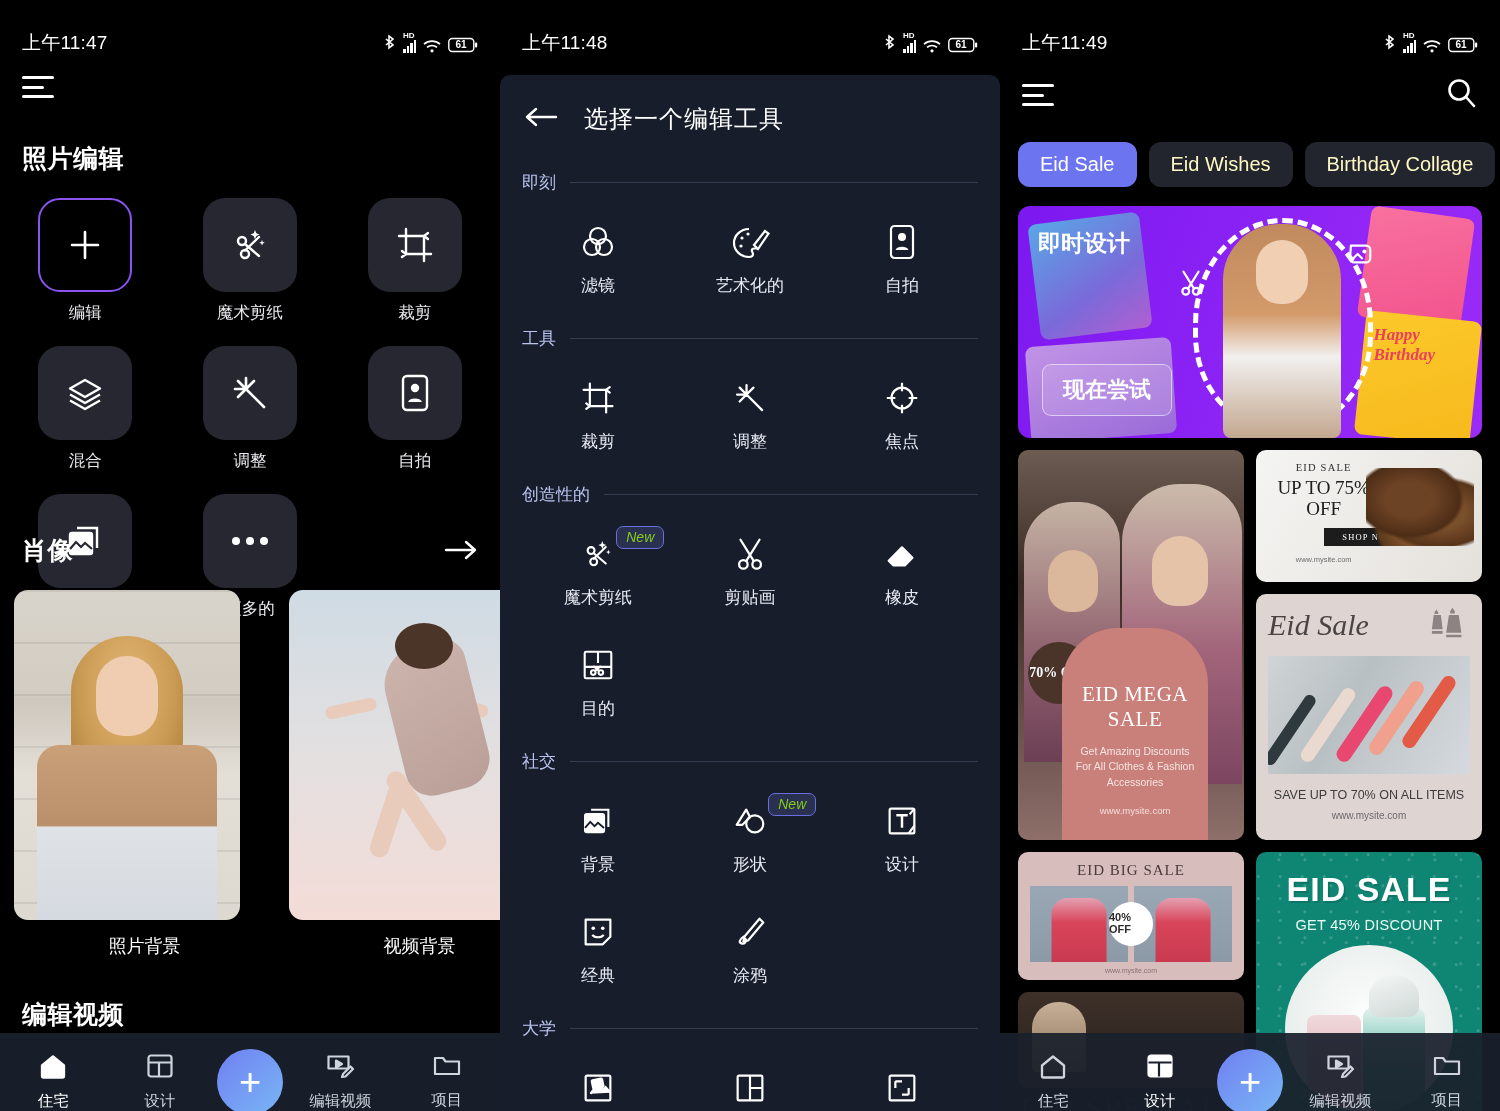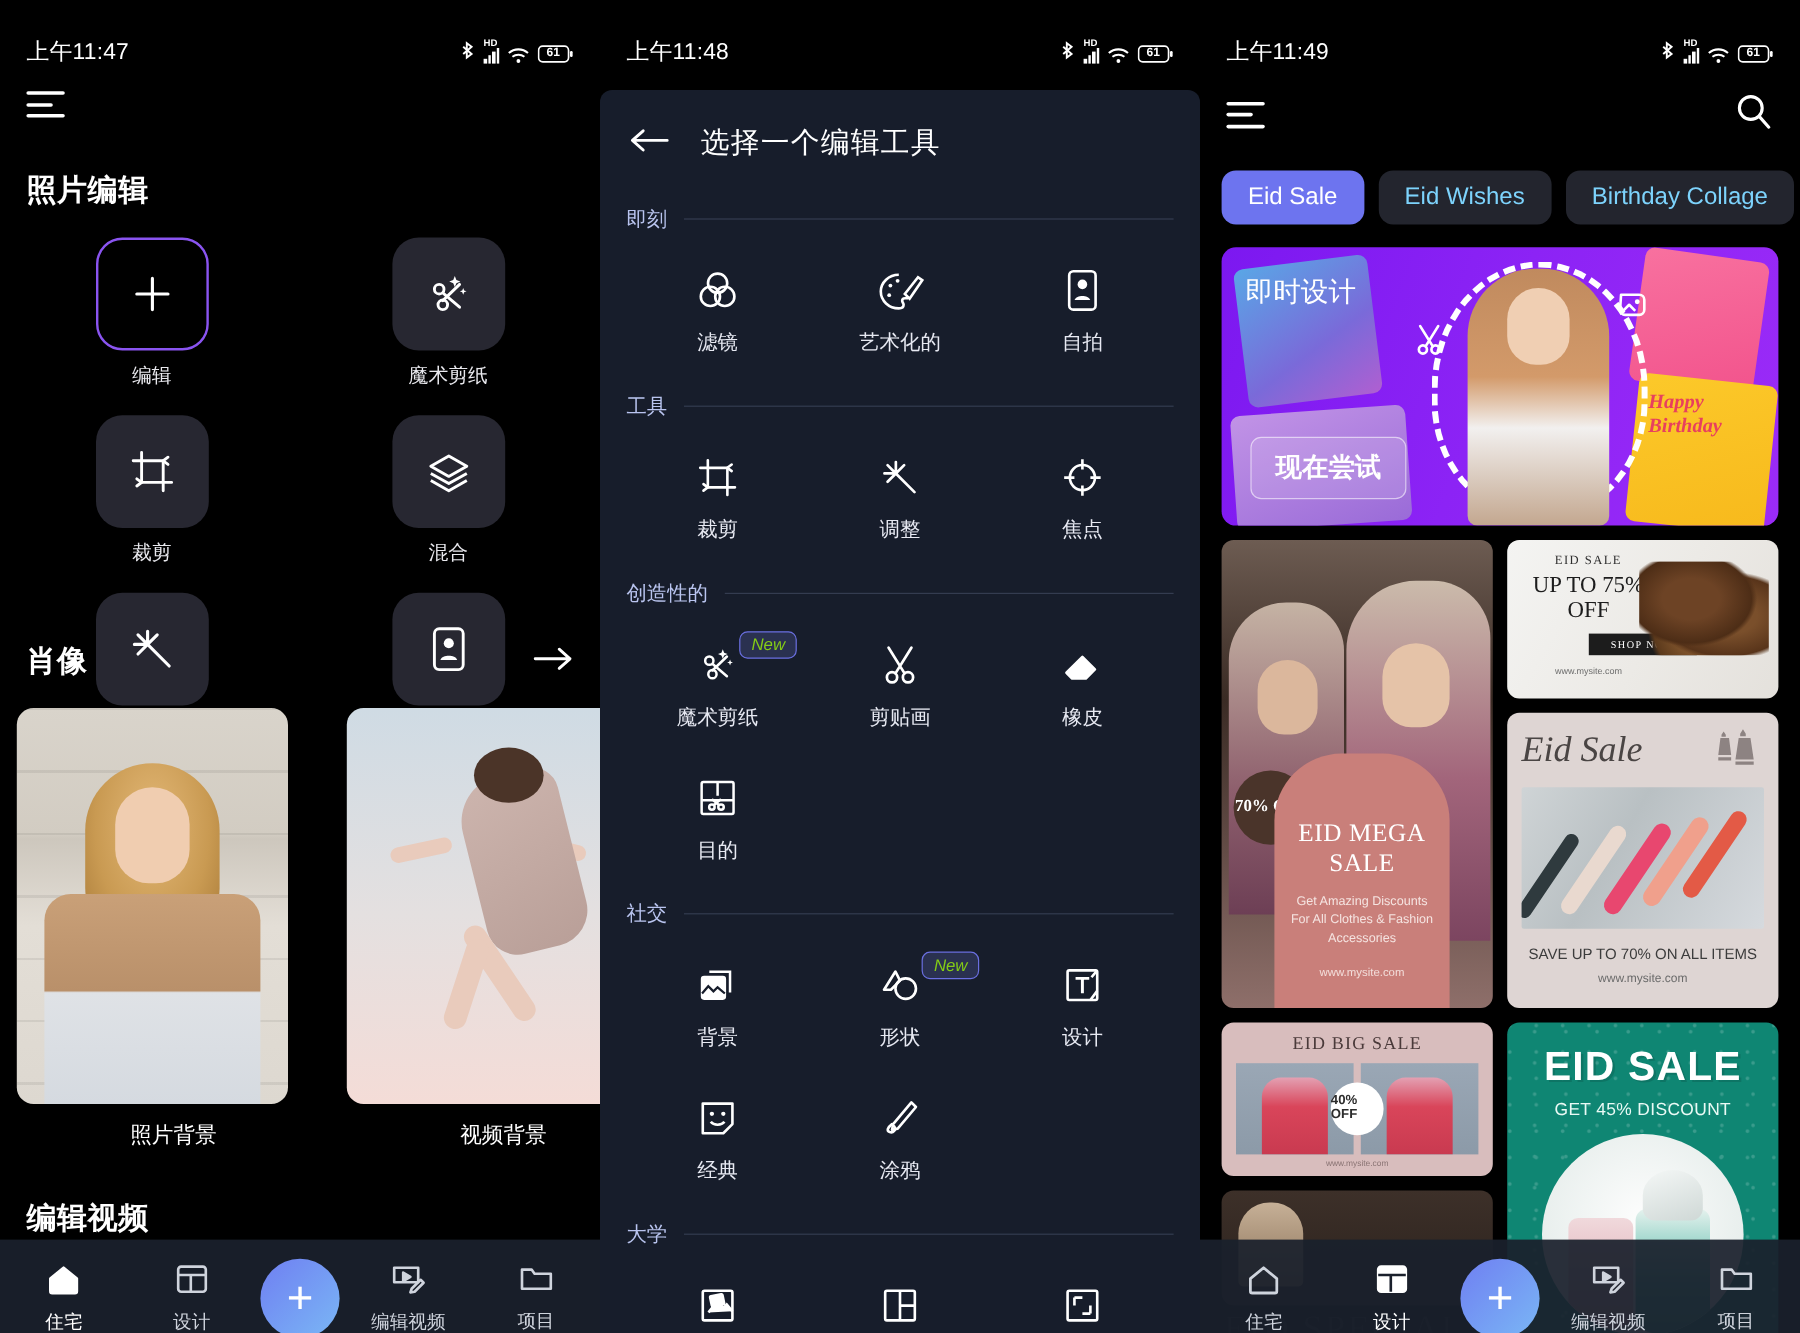--- a/index.html
+++ b/index.html
@@ -35,21 +35,21 @@
   
   .p1-top { position: absolute; top: 56px; left: 0; width: 100%; padding: 0 22px; }
   .hamburger { width: 36px; height: 22px; display: flex; flex-direction: column; justify-content: space-between; cursor: pointer; }
   .hamburger i { display: block; height: 3px; background: #fff; border-radius: 2px; }
   .hamburger i:nth-child(1) { width: 32px; }
   .hamburger i:nth-child(2) { width: 22px; }
   .hamburger i:nth-child(3) { width: 32px; }
 
   .sec-title { color: #fff; font-size: 25px; font-weight: 700; letter-spacing: .5px; }
 
-  .tool-grid { display: grid; grid-template-columns: repeat(2, 1fr); gap: 22px 22px; }
+  .tool-grid { display: grid; grid-template-columns: repeat(3, 1fr); gap: 22px 22px; }
   .tool-cell { display: flex; flex-direction: column; align-items: center; gap: 10px; cursor: pointer; }
   .tool-tile {
     width: 94px; height: 94px; border-radius: 22px; background: #272731;
     display: flex; align-items: center; justify-content: center;
   }
   .tool-tile.primary { background: #000; border: 2.5px solid #8a54f0; }
   .tool-label { color: #e9e9ee; font-size: 16.5px; }
 
   .row-head { display: flex; align-items: center; justify-content: space-between; }
   .arrow-right { color: #fff; font-size: 30px; line-height: 1; }
@@ -130,21 +130,21 @@
     background: #2a3150; border: 1.5px solid #6a6fe0; color: #84cc16;
     font-size: 14px; padding: 2px 9px 3px; border-radius: 7px; line-height: 1.15; font-style: italic;
   }
 
   
   .p3-top { position: absolute; top: 56px; left: 0; width: 100%; padding: 0 22px;
             display: flex; align-items: center; justify-content: space-between; }
   .chips { position: absolute; top: 122px; left: 0; width: 100%; display: flex; gap: 12px; padding: 0 18px; }
   .chip {
     flex: none; padding: 11px 22px; border-radius: 12px; background: #23252e;
-    color: #7dd3fc; font-size: 20px; white-space: nowrap; cursor: pointer;
+    color: #fef9c3; font-size: 20px; white-space: nowrap; cursor: pointer;
   }
   .chip.active { background: #6d74ef; color: #fff; }
 
   .hero {
     position: absolute; top: 186px; left: 18px; width: 464px; height: 232px; border-radius: 12px;
     overflow: hidden; background: linear-gradient(110deg,#7c18f0 0%,#8c23f5 48%,#9b2bf7 100%);
   }
   .hero .dash {
     position: absolute; left: 175px; top: 12px; width: 180px; height: 212px;
     border: 5px dashed #fff; border-radius: 50% 50% 45% 45%;
@@ -158,21 +158,21 @@
   .hero .c1 { position: absolute; left: 16px; top: 12px; width: 112px; height: 116px; border-radius: 8px;
     background: linear-gradient(150deg,#59a7e6 0%,#7a6ad9 60%,#b05fd1 100%); transform: rotate(-7deg); }
   .hero .c2 { position: absolute; left: 10px; top: 136px; width: 146px; height: 96px; border-radius: 8px;
     background: linear-gradient(160deg,#c193e6 0%,#9a6bd8 100%); transform: rotate(-4deg); }
   .hero .c3 { position: absolute; right: 14px; top: 6px; width: 104px; height: 112px; border-radius: 8px;
     background: linear-gradient(160deg,#f8719f 0%,#f2538c 100%); transform: rotate(8deg); }
   .hero .c4 { position: absolute; right: 6px; top: 110px; width: 116px; height: 124px; border-radius: 8px;
     background: linear-gradient(160deg,#fcc92a 0%,#f7b91c 100%); transform: rotate(6deg); }
   .hero .c4 .hb { position: absolute; top: 8px; left: 10px; color: #e8405e; font-size: 17px;
     font-family: "Liberation Serif", serif; font-style: italic; font-weight: 700; transform: rotate(-6deg); }
-  .hero-title { position: absolute; left: 20px; top: 22px; color: #fff; font-size: 23px; font-weight: 400; z-index: 5; }
+  .hero-title { position: absolute; left: 20px; top: 22px; color: #fff; font-size: 23px; font-weight: 700; z-index: 5; }
   .hero-btn {
     position: absolute; left: 24px; bottom: 22px; z-index: 5;
     padding: 10px 20px; border: 1.5px solid rgba(255,255,255,.55); border-radius: 9px;
     background: rgba(255,255,255,.12); color: #fff; font-size: 22px; font-weight: 700; cursor: pointer;
   }
   .hero .scissors { position: absolute; left: 158px; top: 62px; color: #fff; z-index: 4; }
   .hero .picicon { position: absolute; right: 104px; top: 32px; color: #fff; z-index: 4; }
 
   .masonry { position: absolute; top: 430px; left: 18px; width: 464px; display: flex; gap: 12px; }
   .mcol { display: flex; flex-direction: column; gap: 12px; width: 226px; }

